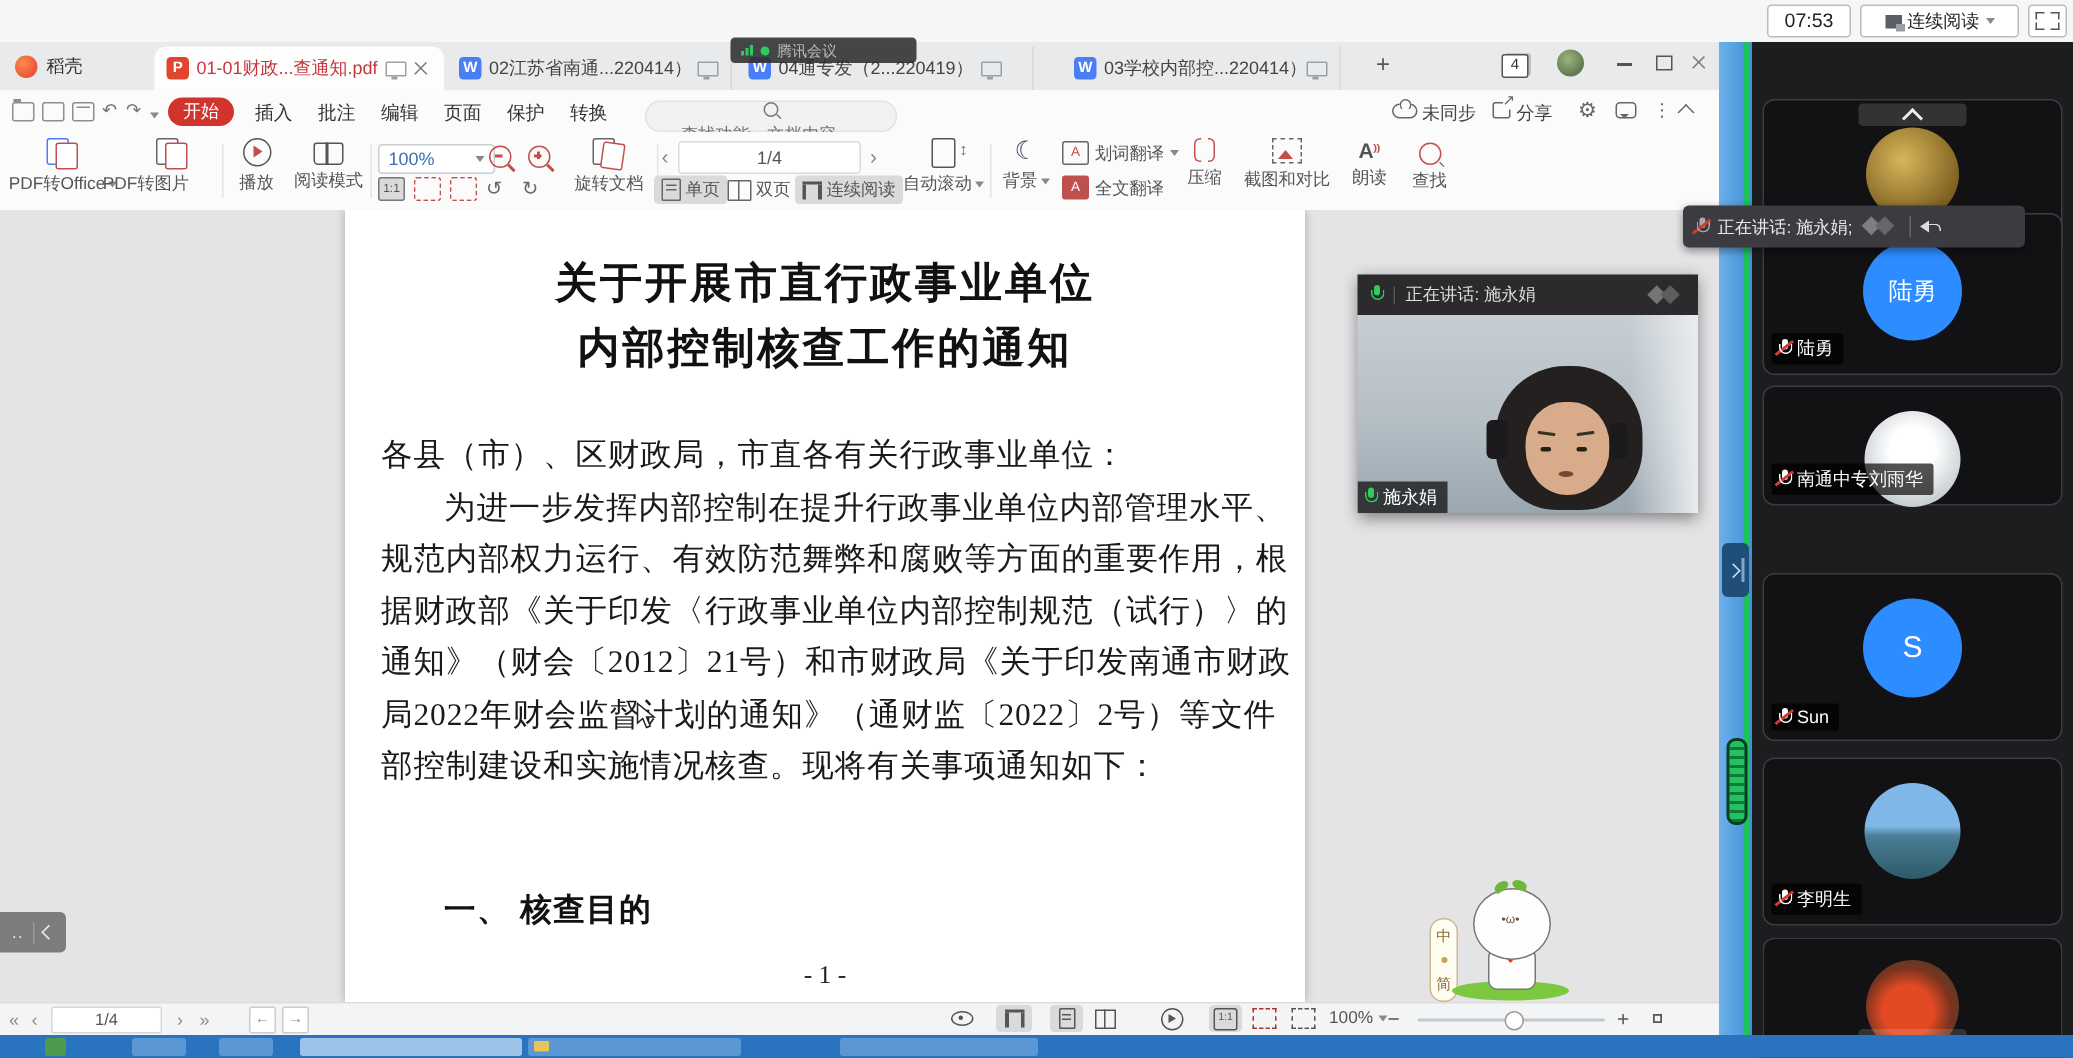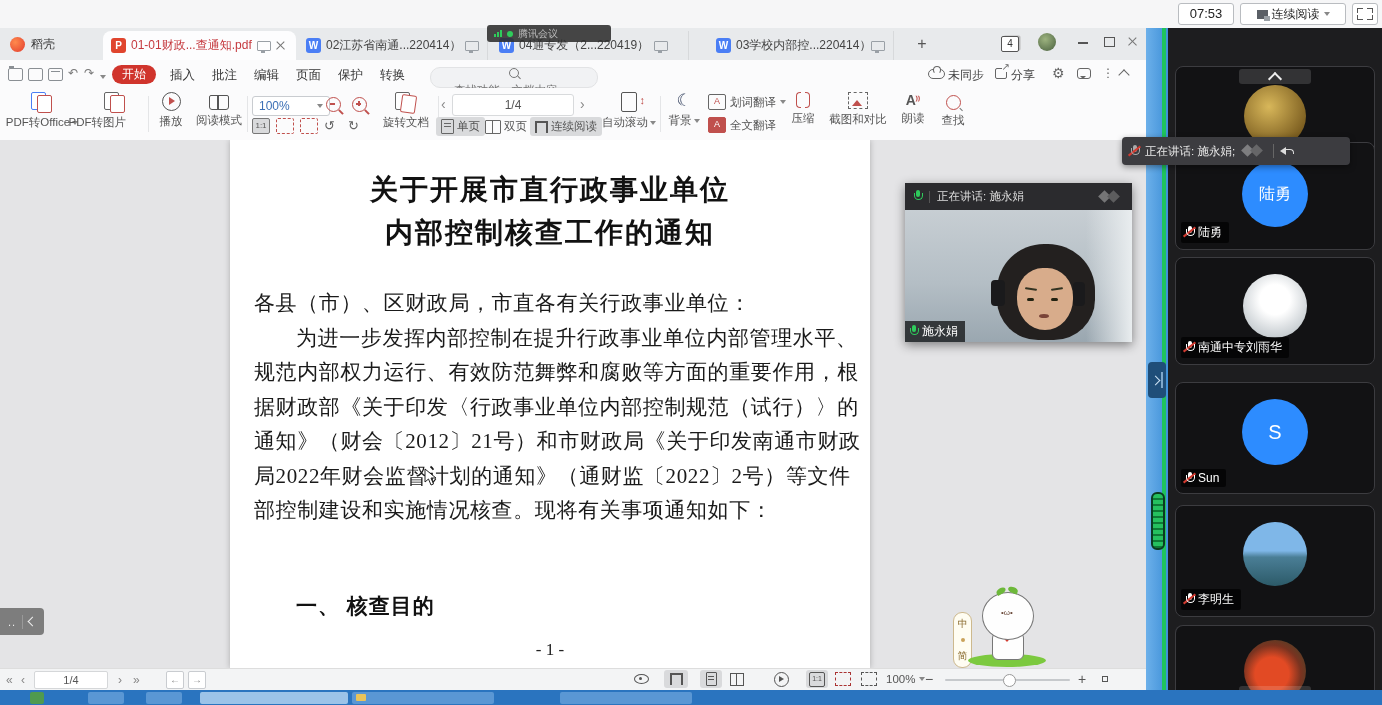--- a/index.html
+++ b/index.html
@@ -592,21 +592,21 @@
     </div>
     <div class="tile" style="top:114px;height:108px;">
       <div class="avatar blue" style="top:18px;width:66px;height:66px;font-size:16px;">陆勇</div>
       <div class="namechip" style="left:5px;bottom:6px;">
         <span class="mic">
             <i class="slash"></i>
           </span>
         <span>陆勇</span>
       </div>
     </div>
-    <div class="tile" style="top:229px;height:108px;">
+    <div class="tile" style="top:229px;height:80px;">
       <div class="avatar" style="top:16px;width:64px;height:64px;background:radial-gradient(circle at 50% 40%,#ffffff 0 30%,#d9dde0 60%,#aab3b8);"></div>
       <div class="namechip" style="left:5px;bottom:6px;">
         <span class="mic">
             <i class="slash"></i>
           </span>
         <span>南通中专刘雨华</span>
       </div>
     </div>
     <div class="tile" style="top:354px;height:112px;">
       <div class="avatar blue" style="top:16px;width:66px;height:66px;font-size:20px;">S</div>

